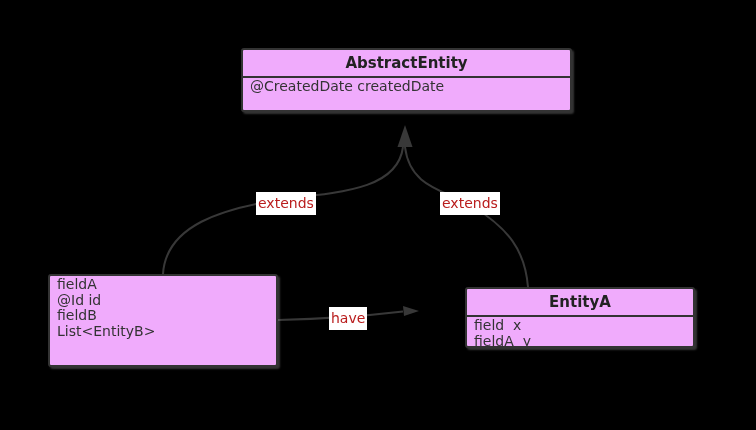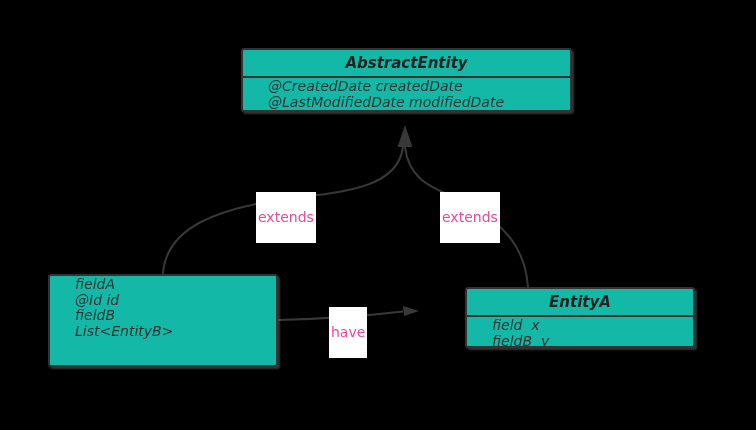--- a/index.html
+++ b/index.html
@@ -18,54 +18,53 @@
     background: #000000;
   }
   .edge-layer {
     position: absolute;
     left: 0;
     top: 0;
   }
   .class-box {
     position: absolute;
     box-sizing: border-box;
-    background: #14b8a6;
+    background: #f0abfc;
     border: 2px solid #333333;
     border-radius: 3px;
     overflow: hidden;
     box-shadow: 2px 2px 2px rgba(150,150,150,0.35);
-    font-style: italic;
   }
   .class-title {
     box-sizing: border-box;
     height: 28px;
     line-height: 26px;
     text-align: center;
     font-weight: bold;
     font-size: 15px;
     color: #222222;
     border-bottom: 2px solid #333333;
     white-space: pre;
   }
   .class-body {
-    padding: 1px 0 0 25px;
+    padding: 1px 0 0 7px;
   }
   .class-field {
     font-size: 14px;
     line-height: 15.5px;
     color: #333333;
     white-space: pre;
   }
   .edge-label {
     position: absolute;
     background: #ffffff;
-    color: #ec4899;
+    color: #b91c1c;
     font-size: 14px;
     line-height: 19px;
-    padding: 16px 2px;
+    padding: 2px 2px;
     white-space: pre;
   }
 </style>
 </head>
 <body>
 
 <div class="canvas">
 
   <svg class="edge-layer" width="756" height="430" viewBox="0 0 756 430">
 
@@ -81,34 +80,33 @@
   </svg>
 
   <div class="edge-label" style="left:256px; top:192px;">extends</div>
   <div class="edge-label" style="left:440px; top:192px;">extends</div>
   <div class="edge-label" style="left:329px; top:307px;">have</div>
 
   <div class="class-box" style="left:241px; top:48px; width:331px; height:64px;">
     <div class="class-title">AbstractEntity</div>
     <div class="class-body">
       <div class="class-field">@CreatedDate createdDate</div>
-      <div class="class-field">@LastModifiedDate modifiedDate</div>
     </div>
   </div>
 
   <div class="class-box" style="left:48px; top:274px; width:230px; height:93px;">
     <div class="class-body">
       <div class="class-field">fieldA</div>
       <div class="class-field">@Id id</div>
       <div class="class-field">fieldB</div>
       <div class="class-field">List&lt;EntityB&gt;</div>
     </div>
   </div>
 
   <div class="class-box" style="left:465px; top:287px; width:230px; height:61px;">
     <div class="class-title">EntityA</div>
     <div class="class-body">
       <div class="class-field">field  x</div>
-      <div class="class-field">fieldB  y</div>
+      <div class="class-field">fieldA  y</div>
     </div>
   </div>
 
 </div>
 
 </body></html>

